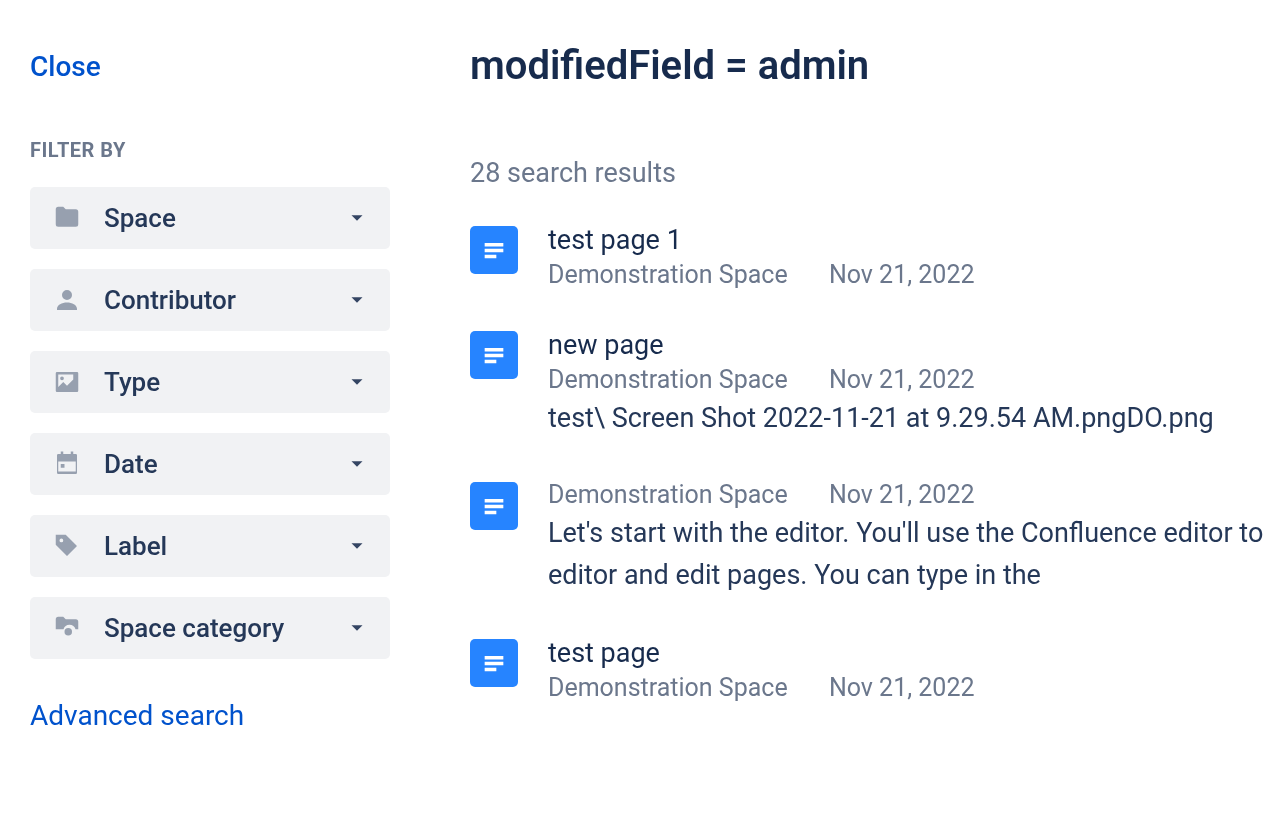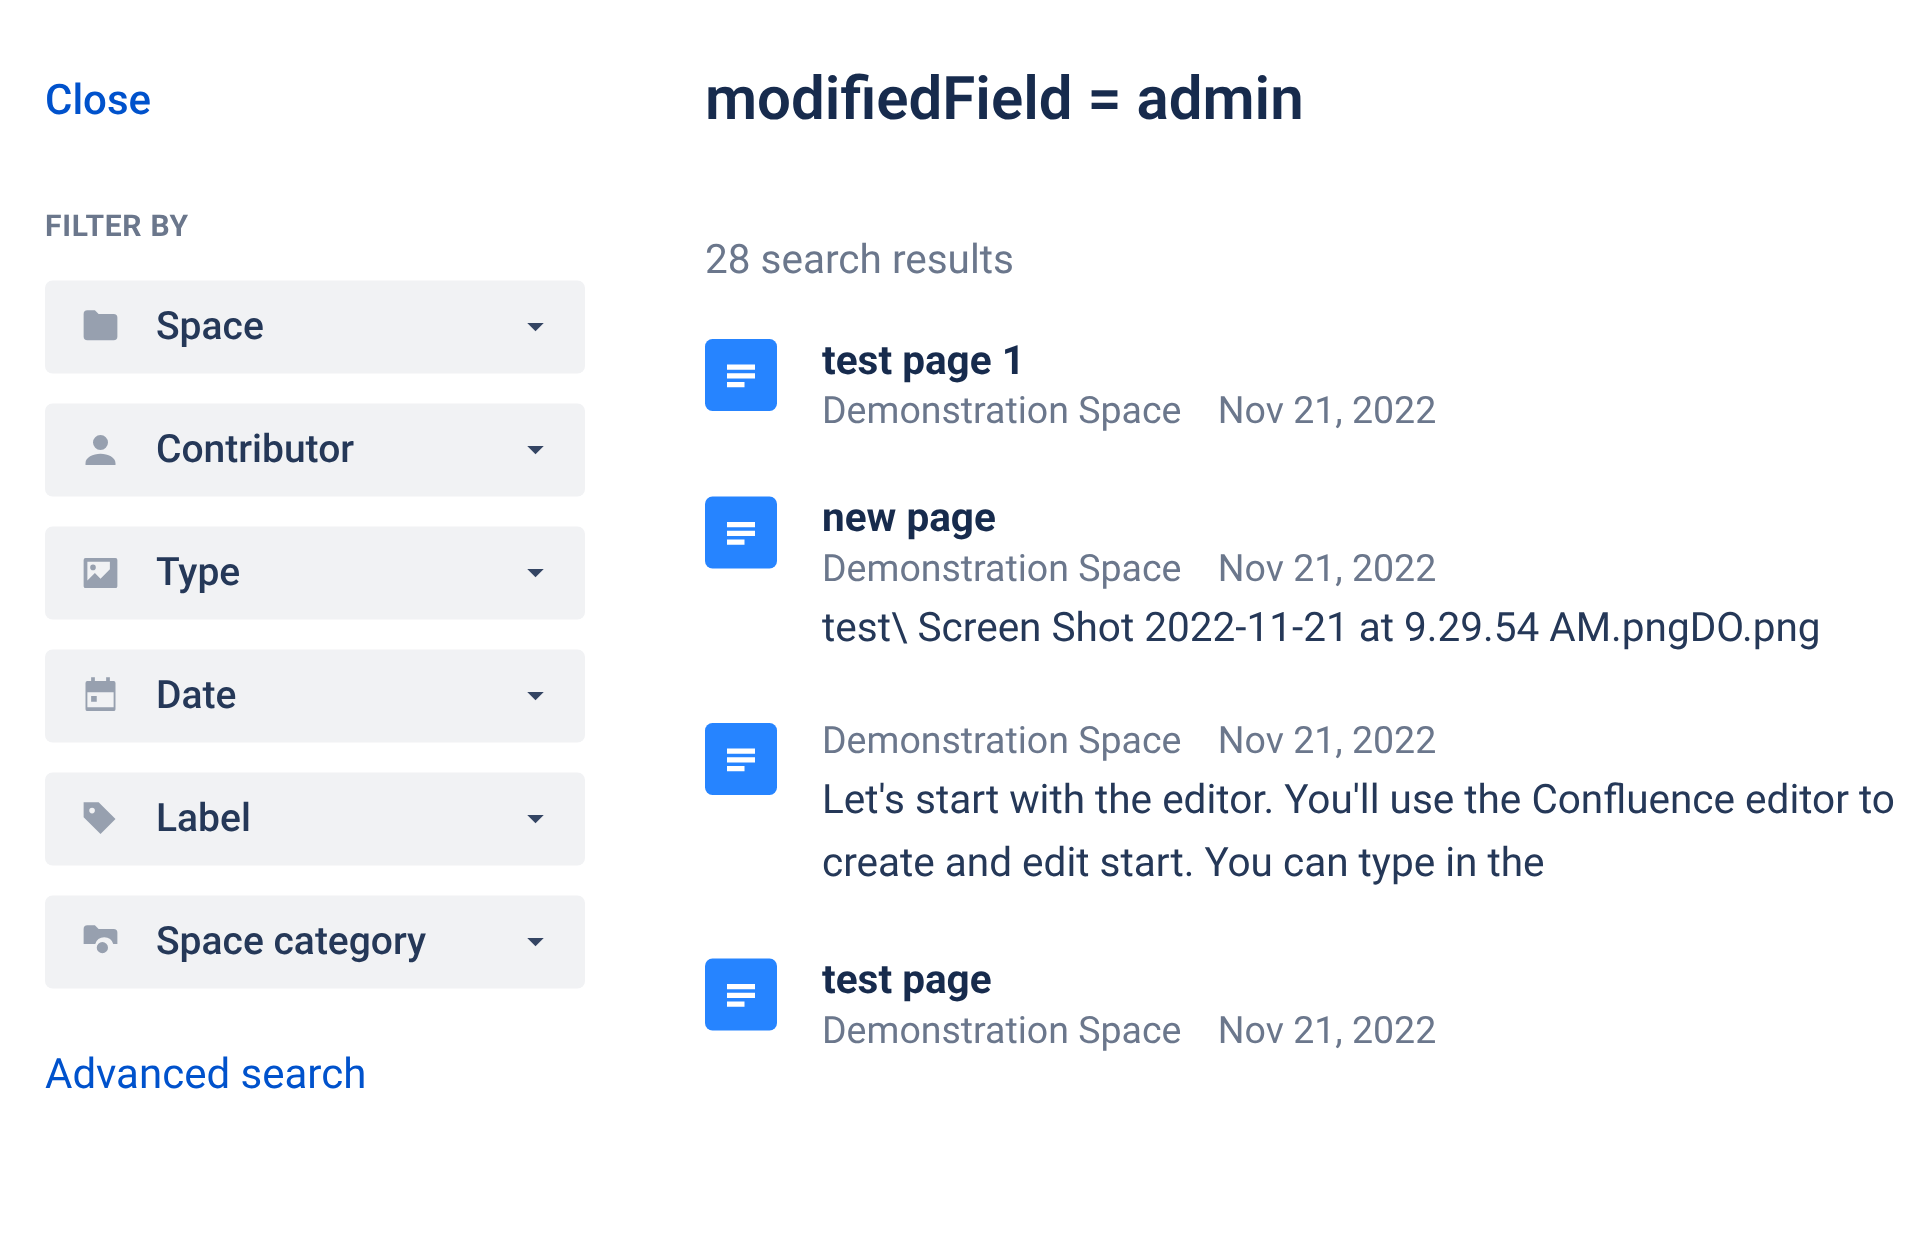--- a/index.html
+++ b/index.html
@@ -125,30 +125,30 @@
       width: 28px;
       height: 28px;
       fill: #ffffff;
     }
     .result-body {
       flex: 1;
       min-width: 0;
     }
     .result-title {
       font-size: 27px;
-      font-weight: 700;
+      font-weight: 400;
       color: #172B4D;
       margin-bottom: 4px;
     }
     .result-meta {
       font-size: 25px;
       color: #6B778C;
     }
     .result-meta .meta-space {
-      margin-right: 18px;
+      margin-right: 35px;
     }
     .result-snippet {
       font-size: 27px;
       color: #253858;
       margin-top: 4px;
       line-height: 1.55;
     }
     .result-snippet .bold {
       font-weight: 700;
     }
@@ -309,21 +309,21 @@
       <div class="doc-icon">
           <svg viewBox="0 0 24 24">
             <use href="#ic-doc"></use>
           </svg>
         </div>
       <div class="result-body">
         <div class="result-meta">
           <span class="meta-space">Demonstration Space</span>
           <span>Nov 21, 2022</span>
         </div>
-        <div class="result-snippet">Let's start with the editor. You'll use the Confluence editor to create and edit start. You can type in the</div>
+        <div class="result-snippet">Let's start with the editor. You'll use the Confluence editor to editor and edit pages. You can type in the</div>
       </div>
     </div>
 
     <div class="result-item">
       <div class="doc-icon">
           <svg viewBox="0 0 24 24">
             <use href="#ic-doc"></use>
           </svg>
         </div>
       <div class="result-body">

